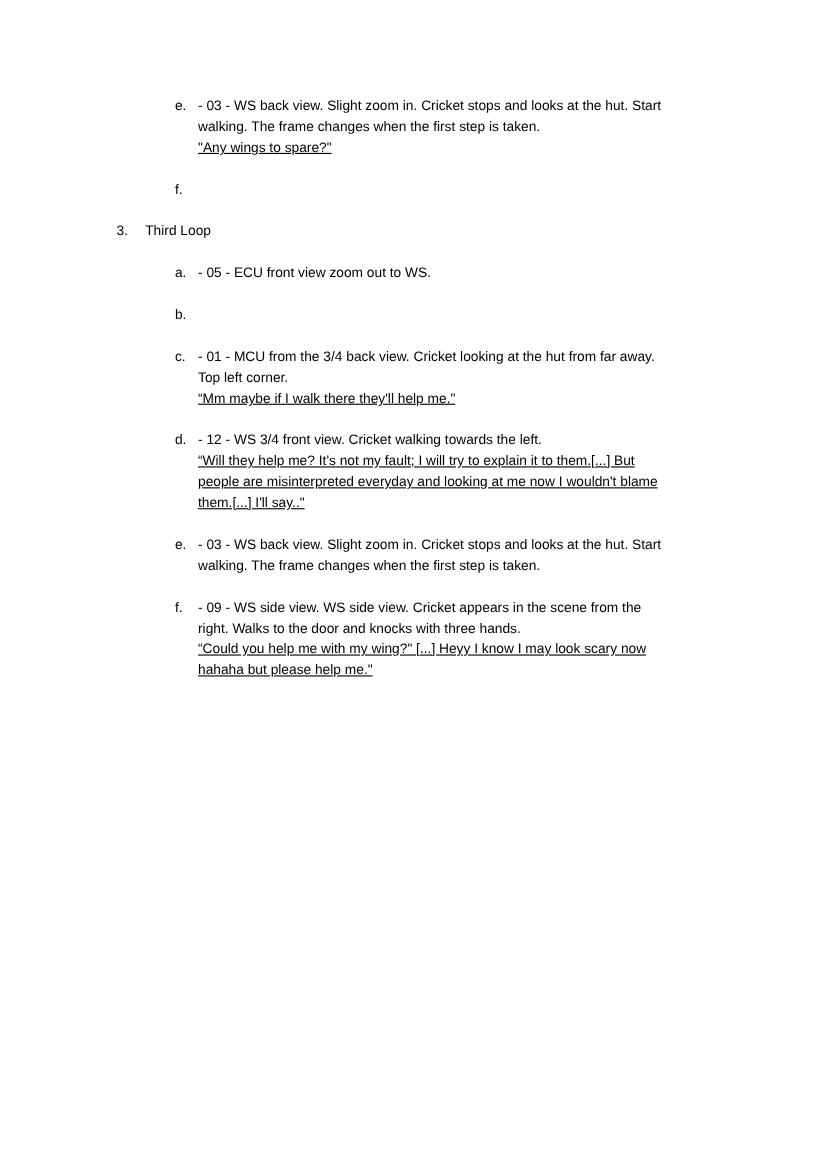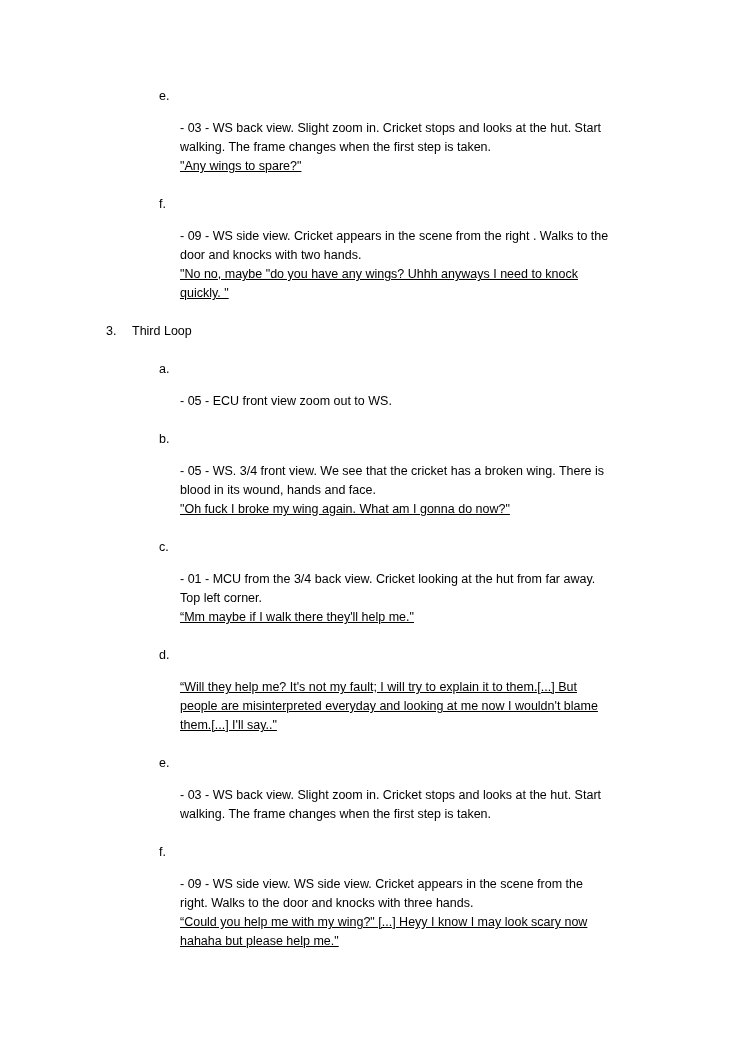--- a/index.html
+++ b/index.html
@@ -28,21 +28,20 @@
   }
   .li .marker {
     flex: 0 0 auto;
     margin-left: 159px;
     width: 21px;
     white-space: pre;
   }
   .li .body {
     flex: 0 0 auto;
     width: 482px;
-    margin-top: 32px;
   }
   .desc {
     white-space: pre;
   }
   .quote {
     white-space: pre;
     text-decoration: underline;
     text-underline-offset: 1px;
   }
   .quote:empty { display: none; }
@@ -71,62 +70,52 @@
       <div class="marker">e.</div>
       <div class="body">
         <div class="desc">- 03 - WS back view. Slight zoom in. Cricket stops and looks at the hut. Start
 walking. The frame changes when the first step is taken.</div>
         <div class="quote">"Any wings to spare?"</div>
       </div>
     </div>
 
     <div class="li">
       <div class="marker">f.</div>
-      <div class="body">
-        <div class="desc">- 09 - WS side view. Cricket appears in the scene from the right . Walks to the
-door and knocks with two hands.</div>
-        <div class="quote">"No no, maybe "do you have any wings? Uhhh anyways I need to knock
-quickly. "</div>
-      </div>
     </div>
 
     <div class="section-head">
       <div class="marker">3.</div>
       <div class="title">Third Loop</div>
     </div>
 
     <div class="li">
       <div class="marker">a.</div>
       <div class="body">
         <div class="desc">- 05 - ECU front view zoom out to WS.</div>
 
       </div>
     </div>
 
     <div class="li">
       <div class="marker">b.</div>
-      <div class="body">
-        <div class="desc">- 05 - WS. 3/4 front view. We see that the cricket has a broken wing. There is
-blood in its wound, hands and face.</div>
-        <div class="quote">"Oh fuck I broke my wing again. What am I gonna do now?"</div>
-      </div>
     </div>
 
     <div class="li">
       <div class="marker">c.</div>
       <div class="body">
         <div class="desc">- 01 - MCU from the 3/4 back view. Cricket looking at the hut from far away.
 Top left corner.</div>
         <div class="quote">“Mm maybe if I walk there they'll help me."</div>
       </div>
     </div>
 
     <div class="li">
       <div class="marker">d.</div>
       <div class="body">
+        <div class="desc">- 12 - WS 3/4 front view. Cricket walking towards the left.</div>
         <div class="quote">“Will they help me? It's not my fault; I will try to explain it to them.[...] But
 people are misinterpreted everyday and looking at me now I wouldn't blame
 them.[...] I'll say.."</div>
       </div>
     </div>
 
     <div class="li">
       <div class="marker">e.</div>
       <div class="body">
         <div class="desc">- 03 - WS back view. Slight zoom in. Cricket stops and looks at the hut. Start

